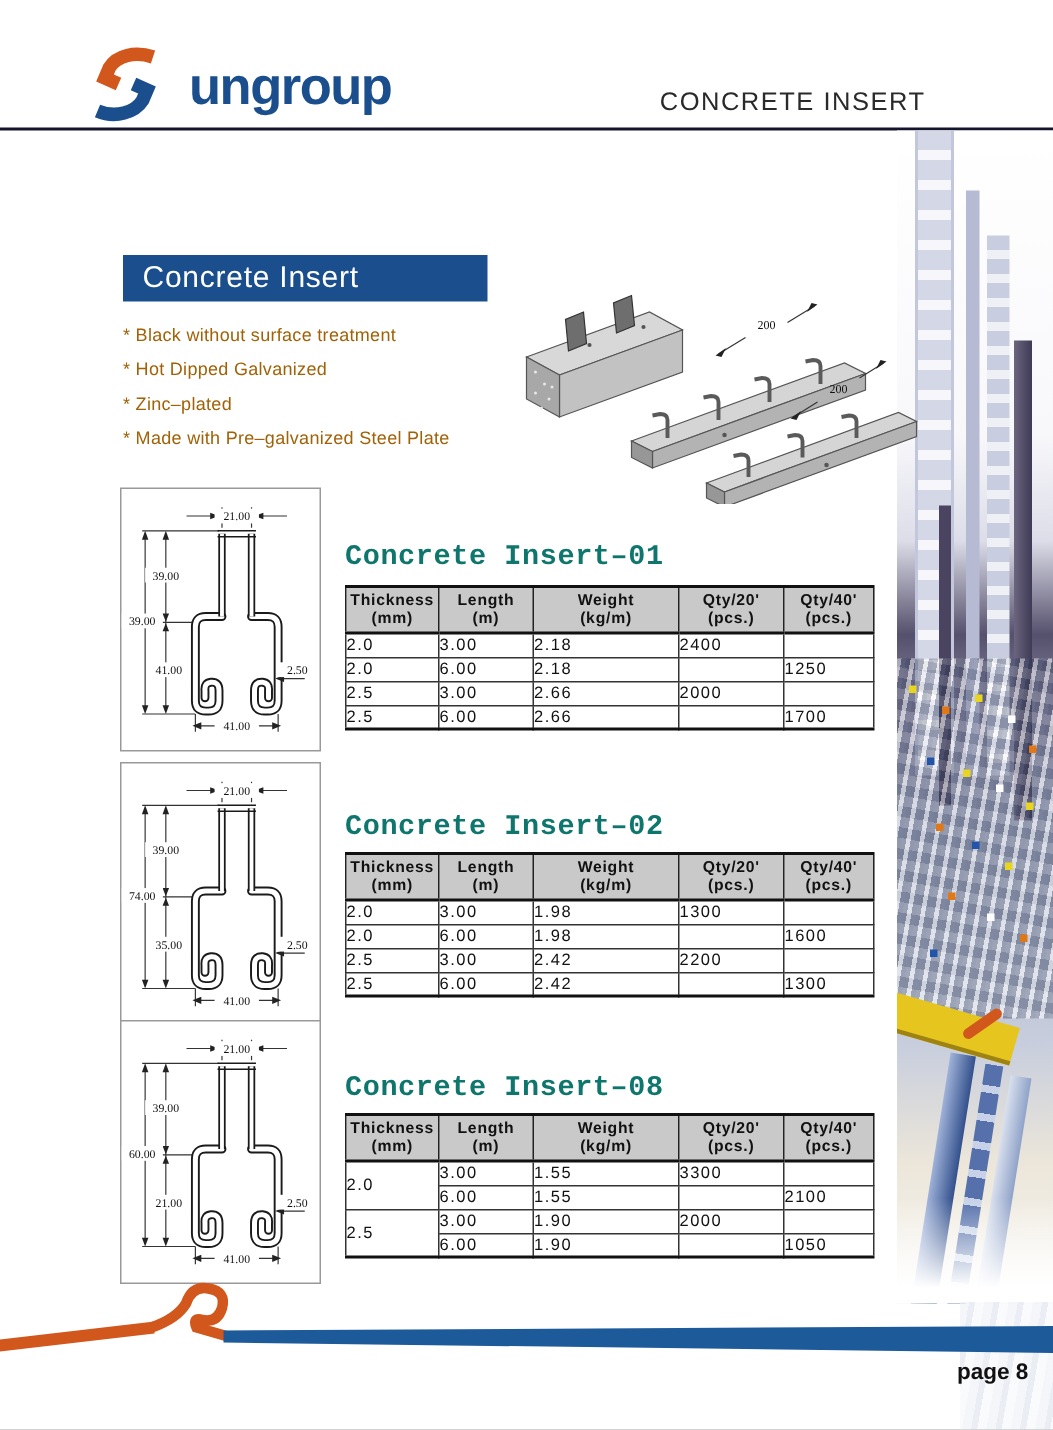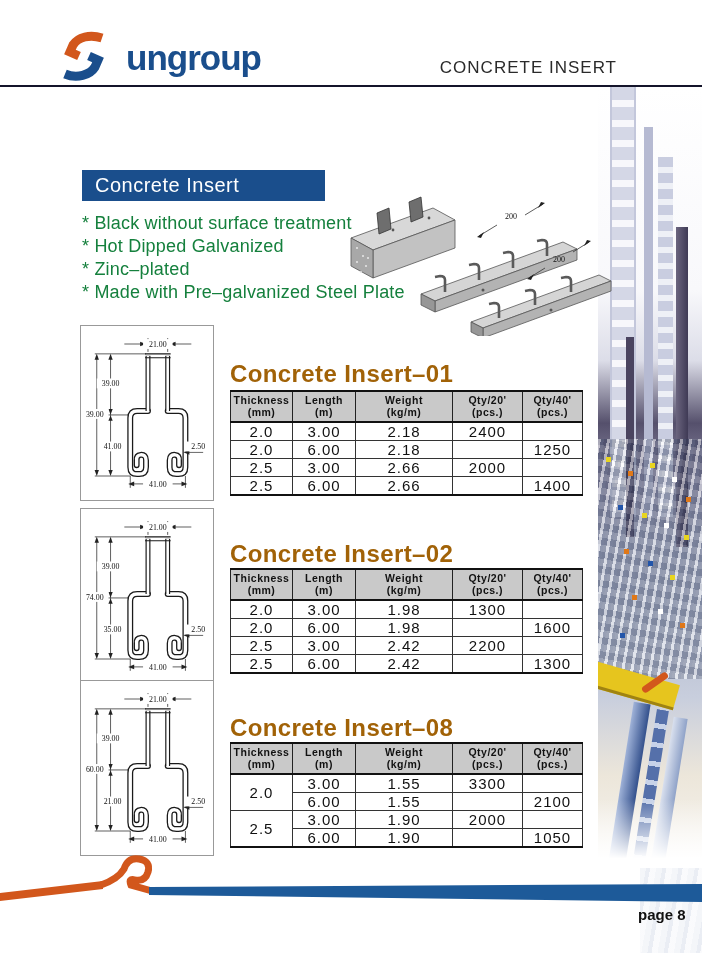--- a/index.html
+++ b/index.html
@@ -35,32 +35,32 @@
   .ps-strut2 { left:46px; top:622px; width:12px; height:165px; background:repeating-linear-gradient(180deg,#5570aa 0 14px,#c7d2e8 14px 19px); transform:rotate(9deg); }
   .ps-strut3 { left:64px; top:630px; width:14px; height:150px; background:linear-gradient(90deg,#d9e0ee,#8fa2c8); transform:rotate(9deg); }
   .ps-fade { left:0; bottom:0; width:104px; height:70px; background:linear-gradient(180deg,rgba(255,255,255,0),#ffffff 85%); }
   .photo-fade-tail { position:absolute; left:640px; top:868px; width:62px; height:85px; opacity:.65;
      background:repeating-linear-gradient(100deg,#eef1f6 0 6px,#dfe4ee 6px 10px,#f7f8fb 10px 16px); }
 
   
   .title-box { position:absolute; left:82px; top:170px; width:243px; height:31px; background:#1a4e8c; color:#ffffff;
      font-size:20px; display:flex; align-items:center; padding-left:13px; letter-spacing:.5px; }
   .features { position:absolute; left:82px; top:212px; list-style:none; }
-  .features li { font-size:18px; color:#15803d; line-height:23px; letter-spacing:.2px; }
+  .features li { font-size:12px; color:#a16207; line-height:23px; letter-spacing:.2px; }
 
   
   .iso { position:absolute; left:333px; top:186px; }
 
   
   .drawing-box { position:absolute; left:80px; width:134px; height:176px; border:1px solid #999; background:#fff; }
-  .sec-title { position:absolute; left:230px; font-family:Liberation Sans, sans-serif; font-weight:bold; font-size:24px; color:#a16207; letter-spacing:.4px; }
+  .sec-title { position:absolute; left:230px; font-family:Liberation Mono, monospace; font-weight:bold; font-size:19px; color:#0f766e; letter-spacing:.4px; }
   .spec-table { position:absolute; left:230px; border-collapse:collapse; table-layout:fixed; width:352px; background:#fff;
      border-top:2px solid #111; border-bottom:2px solid #111; border-left:1px solid #222; border-right:1px solid #222; }
   .spec-table th { background:#c9c9c9; border:1px solid #222; border-bottom:2px solid #111; font-size:10.5px; line-height:1.15; padding:2px 0 3px; color:#111; letter-spacing:.5px; }
-  .spec-table td { border:1px solid #333; font-size:15px; text-align:center; height:16px; letter-spacing:1px; color:#111; padding:0; }
+  .spec-table td { border:1px solid #333; font-size:11px; text-align:left; height:16px; letter-spacing:1px; color:#111; padding:0; }
   .dim-label { font-family:"Liberation Serif", serif; font-size:8px; fill:#111; }
   .dimline { stroke:#333; stroke-width:.8; fill:none; }
   .arrow { fill:#222; stroke:none; }
   .lblbg { fill:#ffffff; }
   .pro-b { fill:none; stroke:#1a1a1a; stroke-width:6; stroke-linejoin:round; stroke-linecap:round; }
   .pro-w { fill:none; stroke:#ffffff; stroke-width:3.4; stroke-linejoin:round; stroke-linecap:round; }
   .stem-b { fill:none; stroke:#1a1a1a; stroke-width:5; }
   .stem-w { fill:none; stroke:#ffffff; stroke-width:2.6; }
   .thinln { stroke:#1a1a1a; stroke-width:1.1; fill:none; }
 
@@ -250,21 +250,21 @@
           <td>3.00</td>
           <td>2.66</td>
           <td>2000</td>
           <td></td>
         </tr>
       <tr>
           <td>2.5</td>
           <td>6.00</td>
           <td>2.66</td>
           <td></td>
-          <td>1400</td>
+          <td>1700</td>
         </tr>
     </tbody>
   </table>
 
   <div class="drawing-box" style="top:508px">
     <svg width="132" height="170" viewBox="0 0 134 172">
       <path class="dimline" d="M68,12 V26 M88,12 V26 M14,28 H66 M14,90 H48 M14,152 H50 M50,152 V164 M106,152 V164 M44,18 H63 M93,18 H112 M16,30 V150 M30,30 V150 M108,128 H124 M52,160 H104"></path>
       <path class="pro-b" d="M68,86 H57 Q50,86 50,93 V143 Q50,150 57,150 H59 Q66,150 66,143 V136 Q66,130 60.5,130.5 Q56,131 56.5,136 V141 M88,86 H99 Q106,86 106,93 V143 Q106,150 99,150 H97 Q90,150 90,143 V136 Q90,130 95.5,130.5 Q100,131 99.5,136 V141"></path>
       <path class="pro-w" d="M68,86 H57 Q50,86 50,93 V143 Q50,150 57,150 H59 Q66,150 66,143 V136 Q66,130 60.5,130.5 Q56,131 56.5,136 V141 M88,86 H99 Q106,86 106,93 V143 Q106,150 99,150 H97 Q90,150 90,143 V136 Q90,130 95.5,130.5 Q100,131 99.5,136 V141"></path>
       <path class="stem-b" d="M68,30 V86 M88,30 V86"></path>

